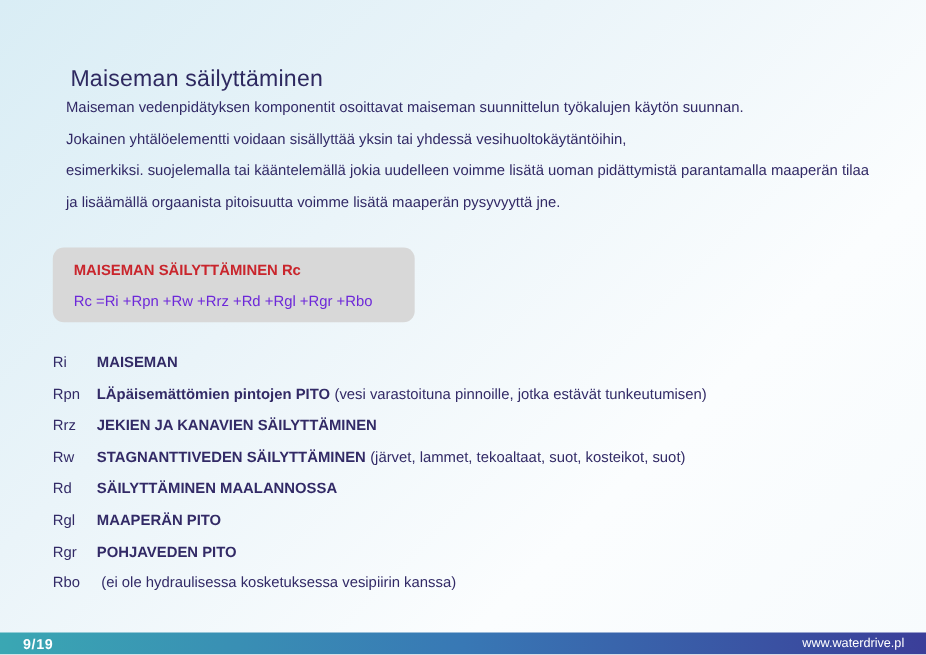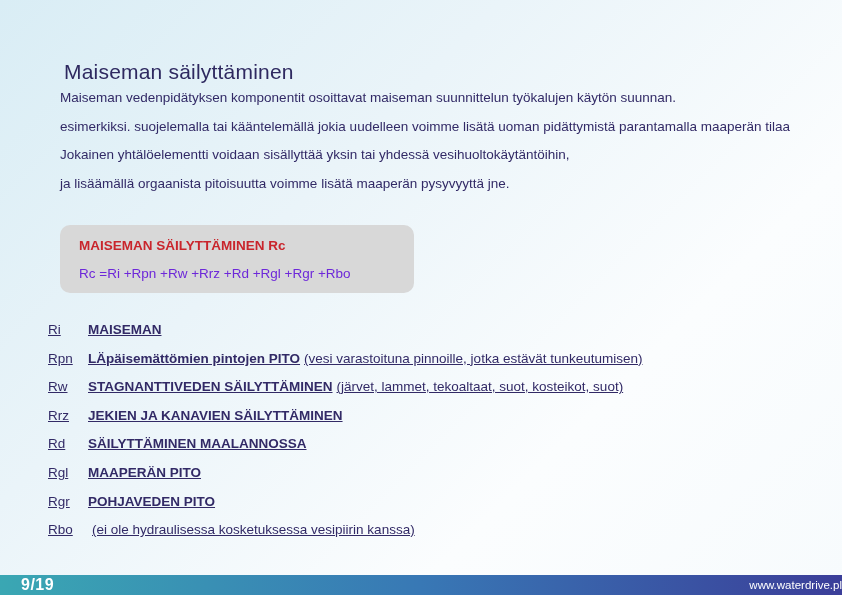--- a/index.html
+++ b/index.html
@@ -38,26 +38,25 @@
   }
   .intro-line {
     line-height: 28.6px;
     white-space: nowrap;
   }
 
   .formula-box {
     position: absolute;
     top: 225px;
     left: 48px;
-    width: 354px;
+    width: 329px;
     height: 68px;
     background: #d8d8d8;
     border-radius: 10px;
     padding: 11px 19px 0 19px;
-    margin-left: 12px;
   }
   .formula-box-title {
     font-size: 13.5px;
     font-weight: bold;
     color: #c9252c;
     line-height: 20px;
     white-space: nowrap;
   }
   .formula-box-formula {
     font-size: 13.5px;
@@ -71,21 +70,20 @@
     position: absolute;
     top: 316px;
     left: 48px;
     right: 10px;
     font-size: 13.5px;
   }
   .glossary-row {
     display: flex;
     line-height: 28.6px;
     white-space: nowrap;
-    text-decoration: underline;
   }
   .glossary-symbol {
     width: 40px;
     flex: 0 0 40px;
     color: #322a66;
   }
   .glossary-term {
     font-weight: bold;
     color: #322a66;
   }
@@ -101,71 +99,71 @@
     bottom: 0;
     width: 842px;
     height: 20px;
     background: linear-gradient(90deg, #3aa7b3 0%, #3878b5 50%, #3b3e99 100%);
     display: flex;
     align-items: center;
     justify-content: space-between;
     color: #ffffff;
   }
   .footer-page {
-    font-size: 16px;
+    font-size: 13px;
     font-weight: bold;
     padding-left: 21px;
     letter-spacing: 0.5px;
   }
   .footer-site {
     font-size: 11.5px;
-    padding-right: 0;
+    padding-right: 20px;
     color: #ffffff;
     text-decoration: none;
     cursor: pointer;
   }
 </style>
 </head>
 <body>
 
 <div class="slide">
 
   <h1 class="slide-title">Maiseman säilyttäminen</h1>
 
   <div class="intro">
     <div class="intro-line">Maiseman vedenpidätyksen komponentit osoittavat maiseman suunnittelun työkalujen käytön suunnan.</div>
+    <div class="intro-line">Jokainen yhtälöelementti voidaan sisällyttää yksin tai yhdessä vesihuoltokäytäntöihin,</div>
     <div class="intro-line">esimerkiksi. suojelemalla tai kääntelemällä jokia uudelleen voimme lisätä uoman pidättymistä parantamalla maaperän tilaa</div>
-    <div class="intro-line">Jokainen yhtälöelementti voidaan sisällyttää yksin tai yhdessä vesihuoltokäytäntöihin,</div>
     <div class="intro-line">ja lisäämällä orgaanista pitoisuutta voimme lisätä maaperän pysyvyyttä jne.</div>
   </div>
 
   <div class="formula-box">
     <div class="formula-box-title">MAISEMAN SÄILYTTÄMINEN Rc</div>
     <div class="formula-box-formula">Rc =Ri +Rpn +Rw +Rrz +Rd +Rgl +Rgr +Rbo</div>
   </div>
 
   <div class="glossary">
     <div class="glossary-row">
       <span class="glossary-symbol">Ri</span>
       <span class="glossary-term">MAISEMAN</span>
     </div>
     <div class="glossary-row">
       <span class="glossary-symbol">Rpn</span>
       <span class="glossary-term">LÄpäisemättömien pintojen PITO</span>
       <span class="glossary-detail">(vesi varastoituna pinnoille, jotka estävät tunkeutumisen)</span>
     </div>
     <div class="glossary-row">
+      <span class="glossary-symbol">Rrz</span>
+      <span class="glossary-term">JEKIEN JA KANAVIEN SÄILYTTÄMINEN</span>
+      <span class="glossary-detail"></span>
+    </div>
+    <div class="glossary-row">
       <span class="glossary-symbol">Rw</span>
       <span class="glossary-term">STAGNANTTIVEDEN SÄILYTTÄMINEN</span>
       <span class="glossary-detail">(järvet, lammet, tekoaltaat, suot, kosteikot, suot)</span>
-    </div>
-    <div class="glossary-row">
-      <span class="glossary-symbol">Rrz</span>
-      <span class="glossary-term">JEKIEN JA KANAVIEN SÄILYTTÄMINEN</span>
-      <span class="glossary-detail"></span>
     </div>
     <div class="glossary-row">
       <span class="glossary-symbol">Rd</span>
       <span class="glossary-term">SÄILYTTÄMINEN MAALANNOSSA</span>
       <span class="glossary-detail"></span>
     </div>
     <div class="glossary-row">
       <span class="glossary-symbol">Rgl</span>
       <span class="glossary-term">MAAPERÄN PITO</span>
       <span class="glossary-detail"></span>

